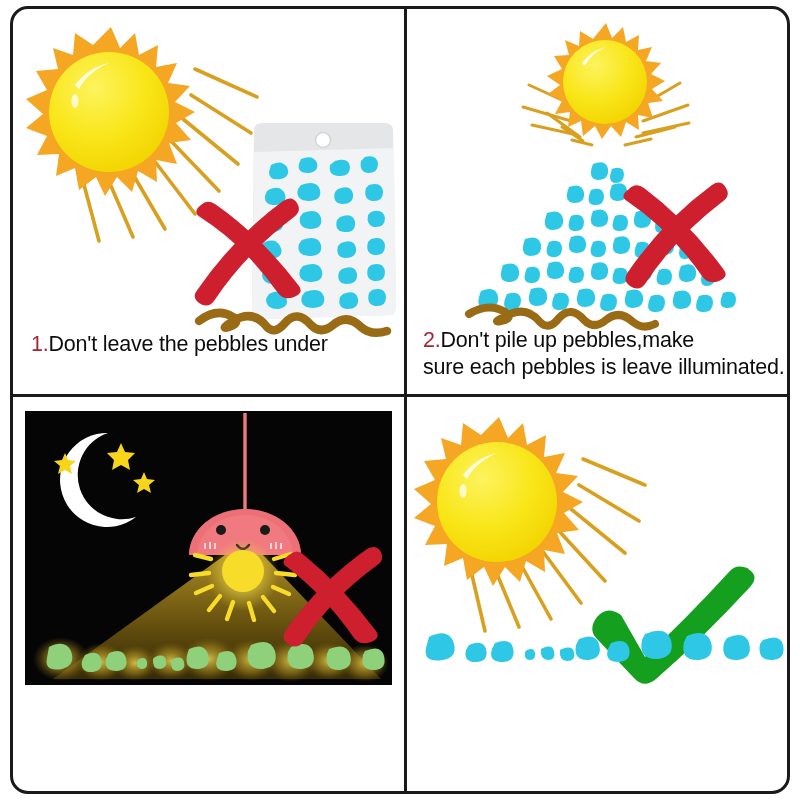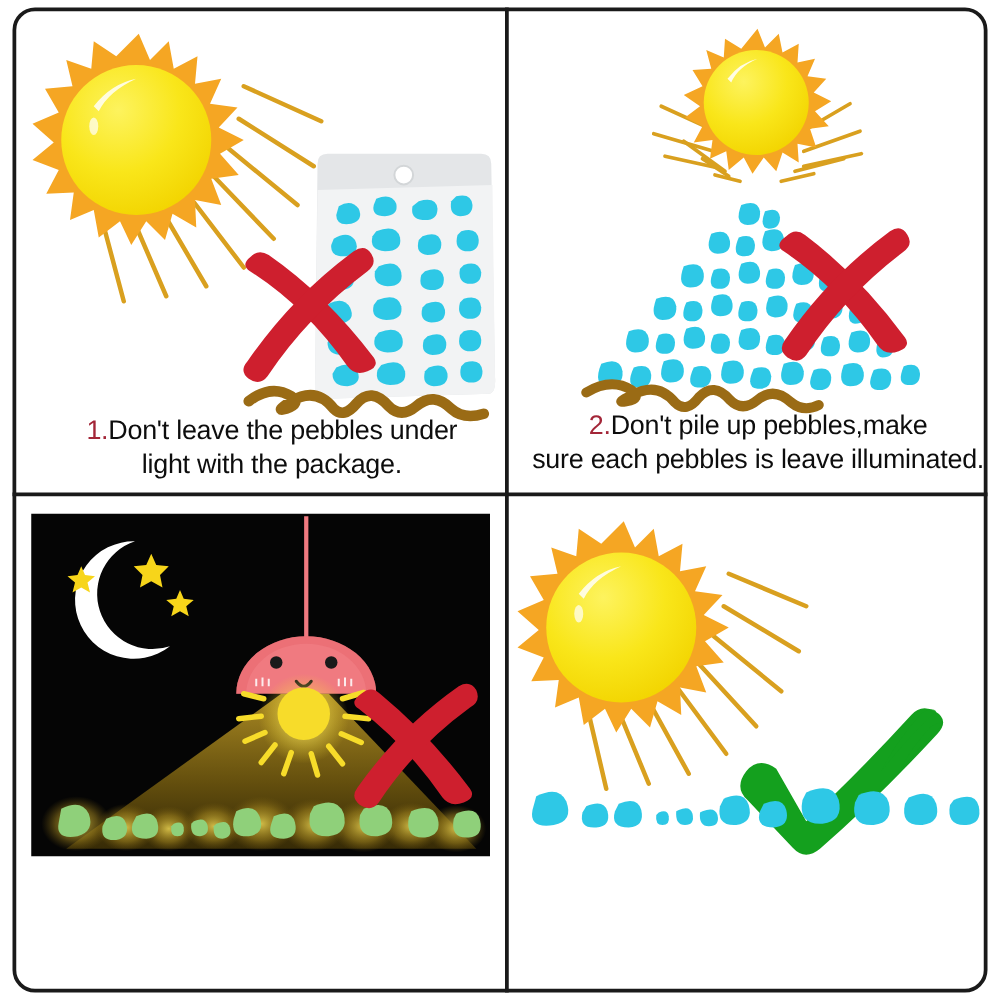--- a/index.html
+++ b/index.html
@@ -3,21 +3,21 @@
 <meta charset="utf-8">
 <style>
   html,body{margin:0;padding:0;}
   body{
     width:800px;height:800px;
     background:#ffffff;
     font-family:"Liberation Sans", sans-serif;
     overflow:hidden;
   }
   #sheet{
-    position:absolute;left:0;top:0;width:800px;height:800px;text-align:center;
+    position:absolute;left:0;top:0;width:800px;height:800px;
   }
   .outer-frame{
     position:absolute;
     left:10px;top:6px;width:780px;height:788px;
     border:3px solid #1a1a1a;
     border-radius:18px;
     box-sizing:border-box;
   }
   .vdiv{
     position:absolute;left:404px;top:6px;width:3px;height:788px;
@@ -123,21 +123,20 @@
       <path fill="none" stroke="#9a6b15" stroke-width="8.5" stroke-linecap="round" stroke-linejoin="round" d="M186,312 q18,-14 34,-4 q8,6 -4,10 q-10,3 4,-6 q20,-12 34,6 q8,8 18,-4 q12,-14 26,2 q10,10 22,0 q14,-12 28,2 q10,9 26,4"></path>
 
       <g fill="#ce1f2e">
         <path d="M188,196 q6,-6 14,-1 q46,32 84,82 q5,7 -5,11 q-10,4 -16,-4 q-34,-48 -78,-76 q-8,-5 1,-12 z"></path>
         <path d="M270,192 q9,-6 14,2 q5,8 -3,14 q-48,36 -80,84 q-6,8 -15,2 q-8,-6 -1,-14 q36,-52 85,-88 z"></path>
       </g>
     </svg>
 
     <div class="caption" id="cap1">
       <div class="cap-line"><span class="num">1.</span><span>Don't leave the pebbles under</span></div>
-      <div class="cap-line">light with the package.</div>
     </div>
   </div>
 
   <div class="panel" id="panel2">
     <svg class="art" viewBox="0 0 383 385">
       <defs>
         <radialGradient id="sunGrad2" cx="38%" cy="30%" r="75%">
           <stop offset="0%" stop-color="#fdf35e"></stop>
           <stop offset="55%" stop-color="#f9e61a"></stop>
           <stop offset="100%" stop-color="#f2d400"></stop>

